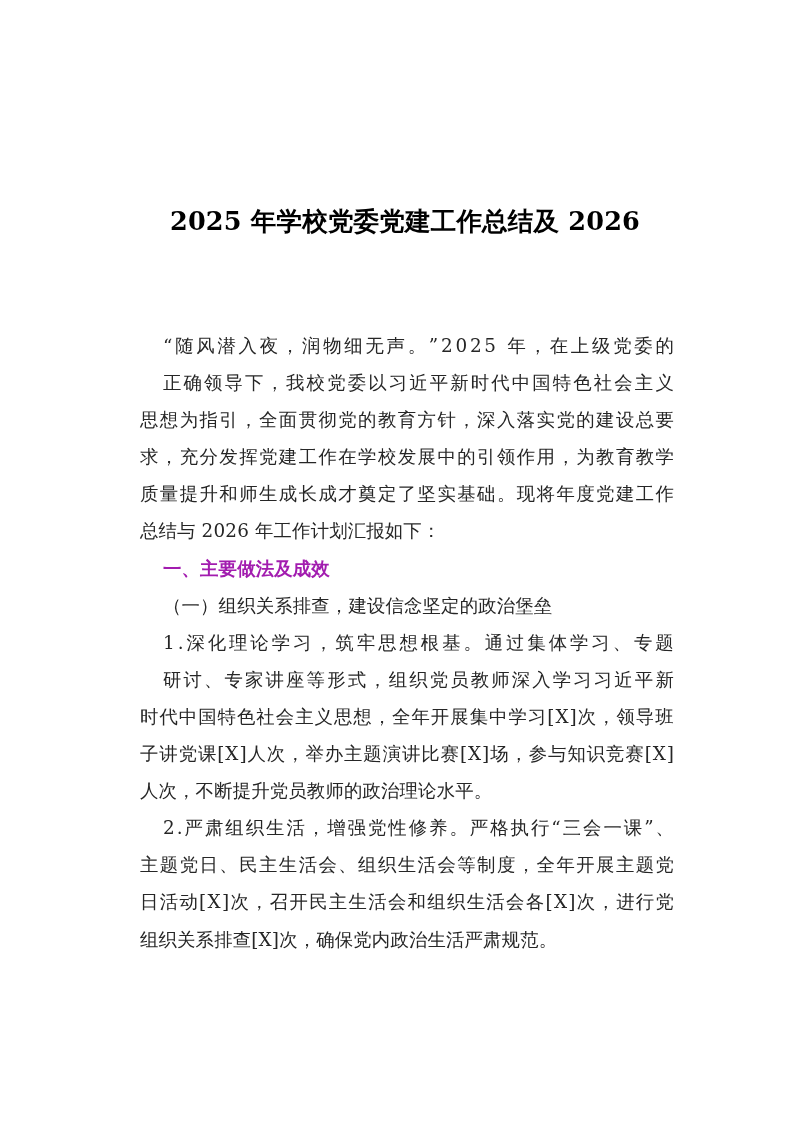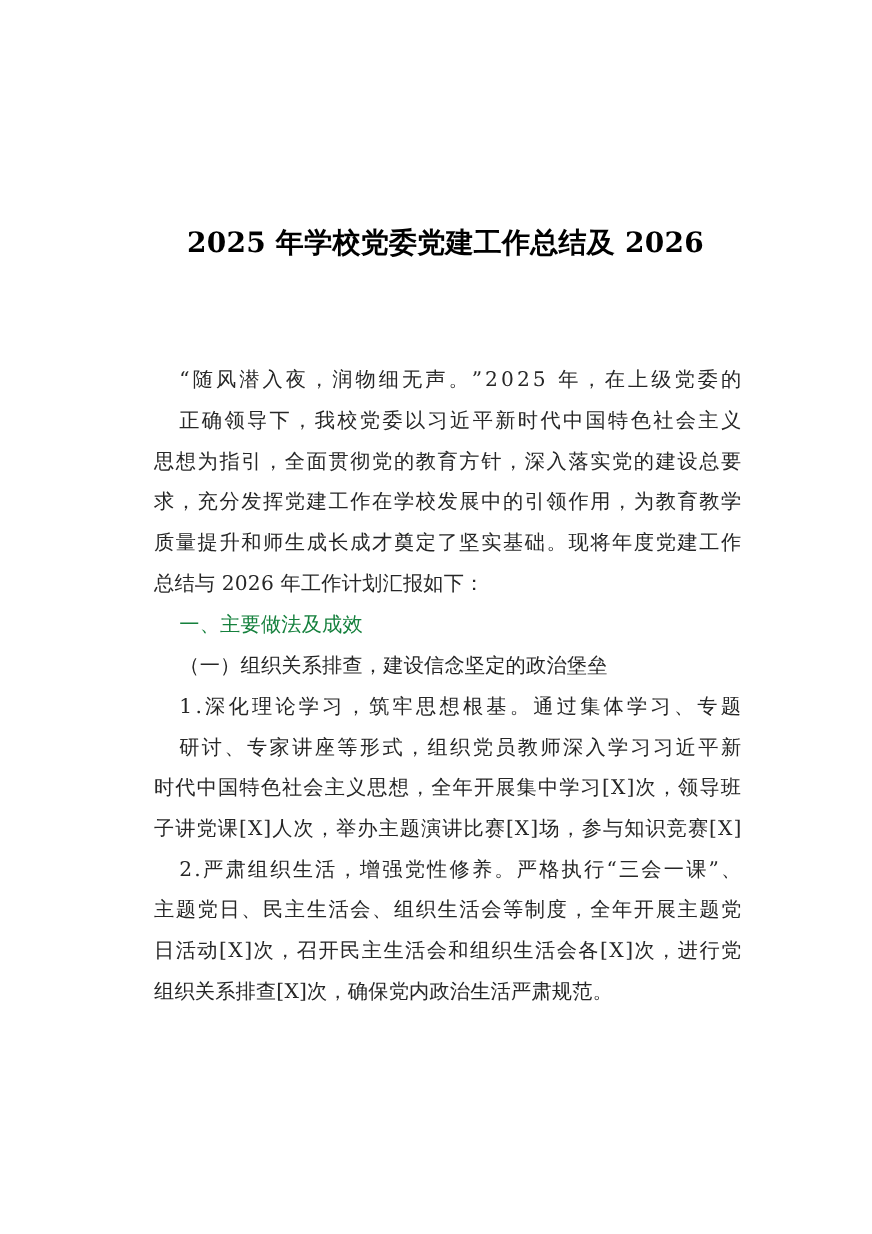--- a/index.html
+++ b/index.html
@@ -77,22 +77,22 @@
     letter-spacing: 0;
   }
   .ln.just.ind {
     padding-left: 23px;
   }
   .ln.just > span {
     white-space: pre;
   }
 
   .ln.bold {
-    font-weight: normal;
-    color: #15803d;
+    font-weight: bold;
+    color: #a21caf;
   }
 
   .blk {
     display: block;
   }
 </style>
 </head>
 <body style="background: rgb(255, 255, 255);">
 
 <div class="page" style="background: rgb(255, 255, 255);">
@@ -371,20 +371,21 @@
           <span>参</span>
           <span>与</span>
           <span>知</span>
           <span>识</span>
           <span>竞</span>
           <span>赛</span>
           <span>[</span>
           <span>X</span>
           <span>]</span>
         </span>
+      <span class="ln">人次，不断提升党员教师的政治理论水平。</span>
     </div>
 
     <div class="blk">
       <span class="ln ind just">
           <span>2</span>
           <span>.</span>
           <span>严</span>
           <span>肃</span>
           <span>组</span>
           <span>织</span>

